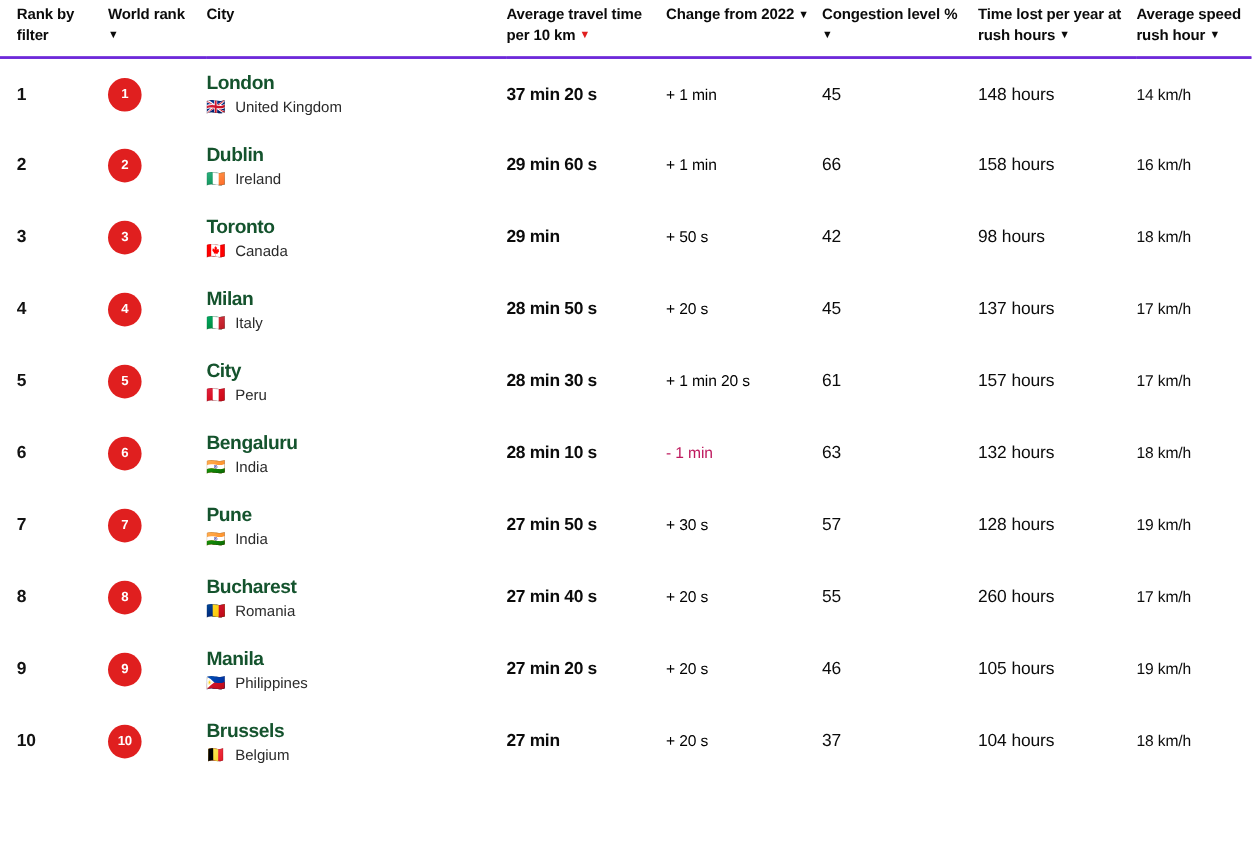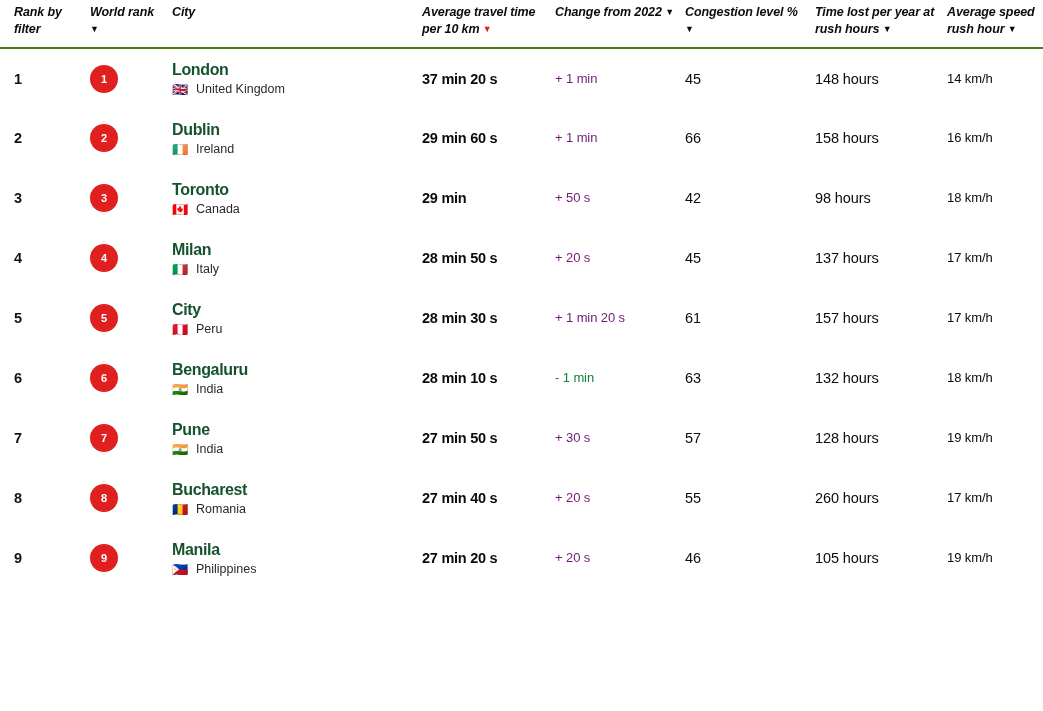--- a/index.html
+++ b/index.html
@@ -32,23 +32,22 @@
 
   thead th {
     text-align: left;
     vertical-align: top;
     padding: 4px 8px 0 0;
     font-size: 12.5px;
     font-weight: 700;
     line-height: 17px;
     letter-spacing: -0.1px;
     color: #0b0b0b;
-    border-bottom: 2px solid #4d7c0f;
+    border-bottom: 2px solid #6d28d9;
     background: #fff;
-    font-style: italic;
   }
 
   th .hdr-text { display: inline; }
 
   .caret {
     display: inline-block;
     font-size: 9px;
     line-height: 1;
     transform: translateY(-1px);
     color: #0b0b0b;
@@ -131,22 +130,22 @@
     text-align: left;
   }
 
   td.cell-avg-time {
     font-size: 14.5px;
     font-weight: 700;
     letter-spacing: -0.25px;
   }
 
   td.cell-change { font-size: 13px; letter-spacing: -0.1px; }
-  .chg-up   { color: #701a75; }
-  .chg-down { color: #15803d; }
+  .chg-up   { color: #000000; }
+  .chg-down { color: #be185d; }
 
   td.cell-congestion { font-size: 14.5px; font-weight: 400; letter-spacing: -0.1px; }
   td.cell-timelost   { font-size: 14.5px; font-weight: 400; letter-spacing: -0.1px; }
   td.cell-speed      { font-size: 13px; font-weight: 400; letter-spacing: -0.1px; }
 </style>
 </head>
 <body>
 
 <div class="table-wrap">
   <table class="rank-table">
@@ -383,15 +382,35 @@
                 <span>Philippines</span>
               </span>
             </div>
           </td>
           <td class="cell-avg-time">27 min 20 s</td>
           <td class="cell-change"><span class="chg-up">+ 20 s</span></td>
           <td class="cell-congestion">46</td>
           <td class="cell-timelost">105 hours</td>
           <td class="cell-speed">19 km/h</td>
         </tr>
+        <tr class="data-row">
+          <td class="cell-rank-filter">10</td>
+          <td class="cell-world-rank">
+            <div class="rank-badge">10</div>
+          </td>
+          <td class="cell-city">
+            <div class="city-block">
+              <span class="city-name">Brussels</span>
+              <span class="country-line">
+                <span class="flag">🇧🇪</span>
+                <span>Belgium</span>
+              </span>
+            </div>
+          </td>
+          <td class="cell-avg-time">27 min</td>
+          <td class="cell-change"><span class="chg-up">+ 20 s</span></td>
+          <td class="cell-congestion">37</td>
+          <td class="cell-timelost">104 hours</td>
+          <td class="cell-speed">18 km/h</td>
+        </tr>
       </tbody>
   </table>
 </div>
 
 </body></html>

